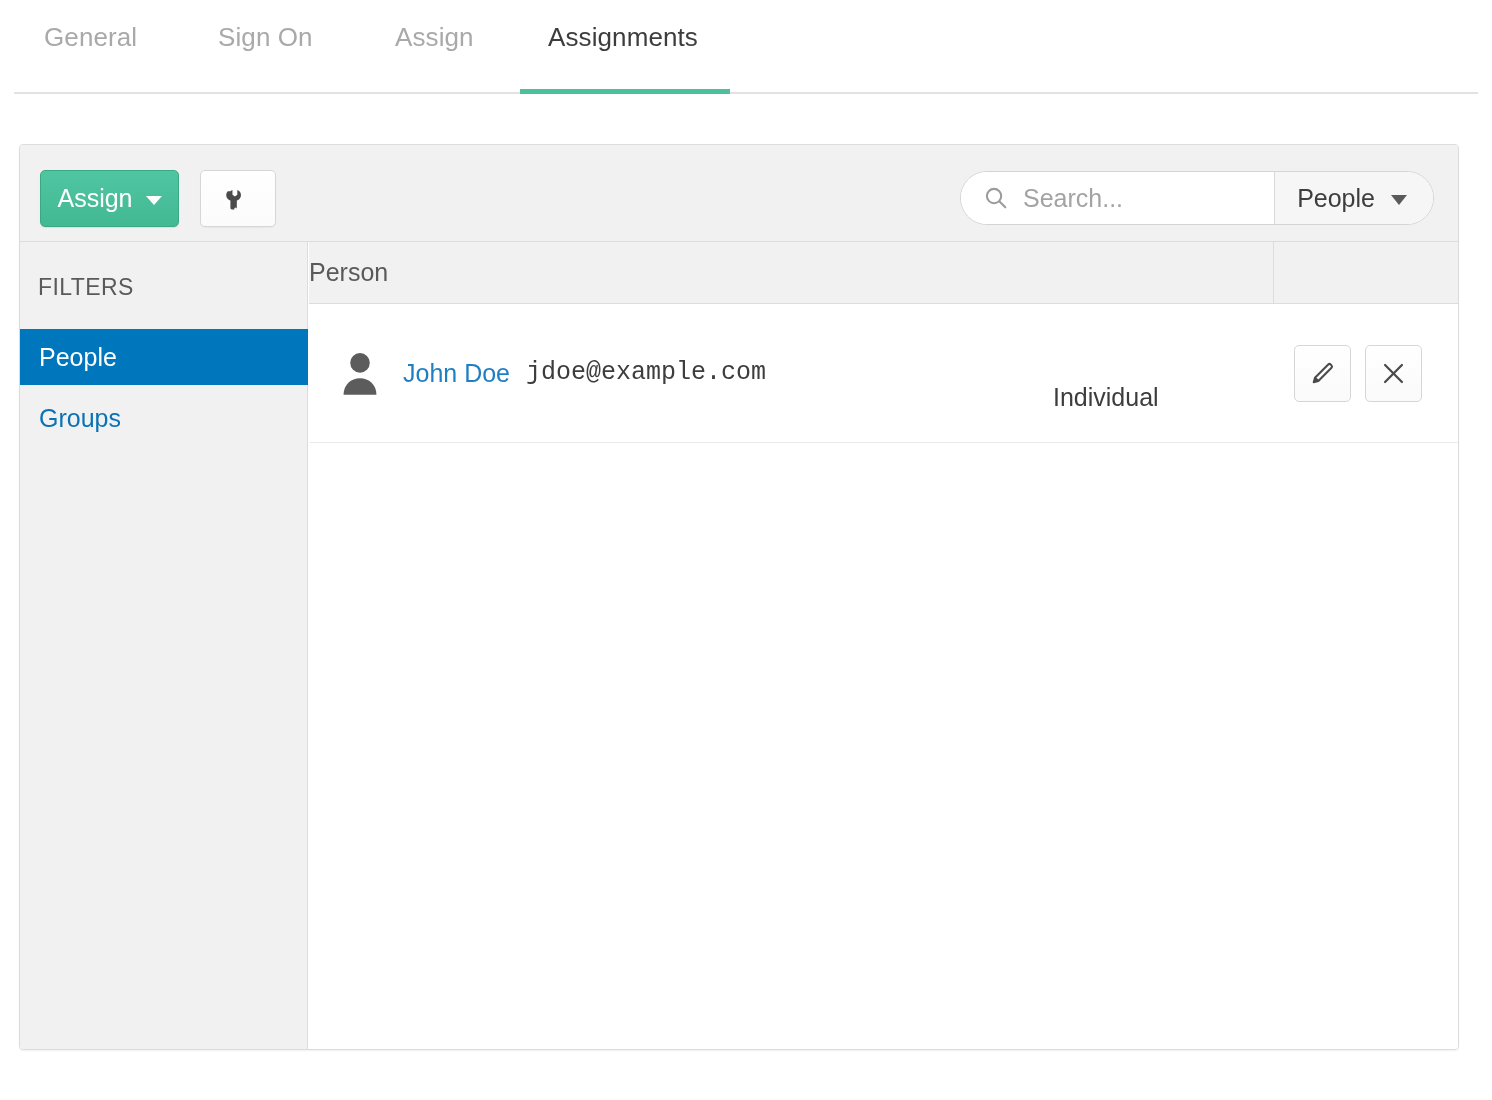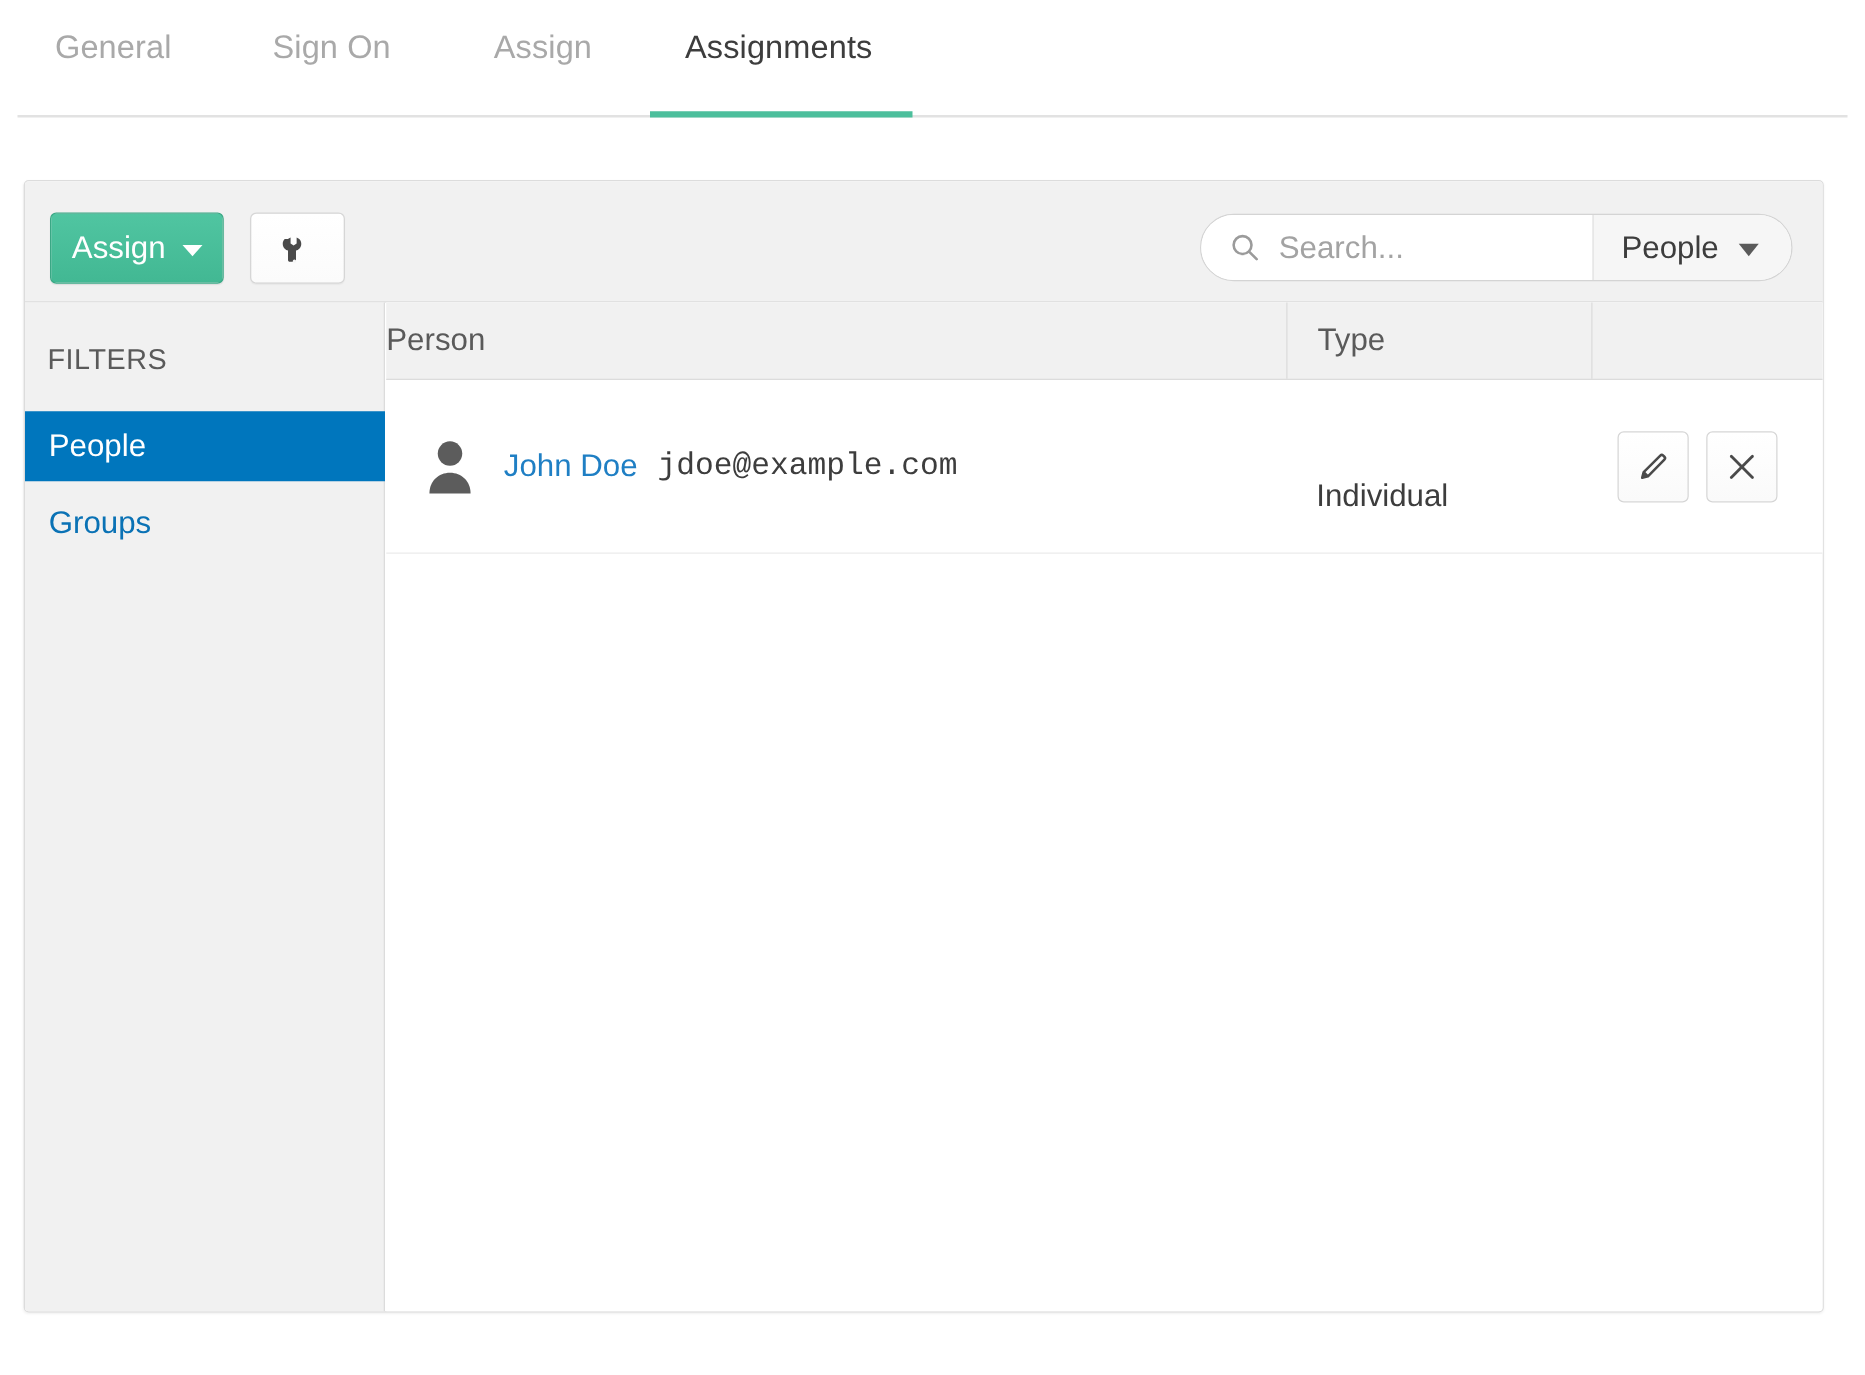--- a/index.html
+++ b/index.html
@@ -237,21 +237,20 @@
         <span>People</span>
       </div>
       <div class="filter-item i1">
         <span>Groups</span>
       </div>
     </div>
 
     <div class="table">
       <div class="thead">
         <div class="th person">Person</div>
-        <div class="th type">Type</div>
         <div class="th actions"></div>
       </div>
 
       <div class="row">
         <div class="cell-person">
           <svg class="avatar" viewBox="0 0 24 26">
             <circle cx="12" cy="7.2" r="5.6" fill="#5c5c5c"></circle>
             <path d="M2.6 25.4c0-5.6 4.2-9.4 9.4-9.4s9.4 3.8 9.4 9.4z" fill="#5c5c5c"></path>
           </svg>
           <div class="person-text">

